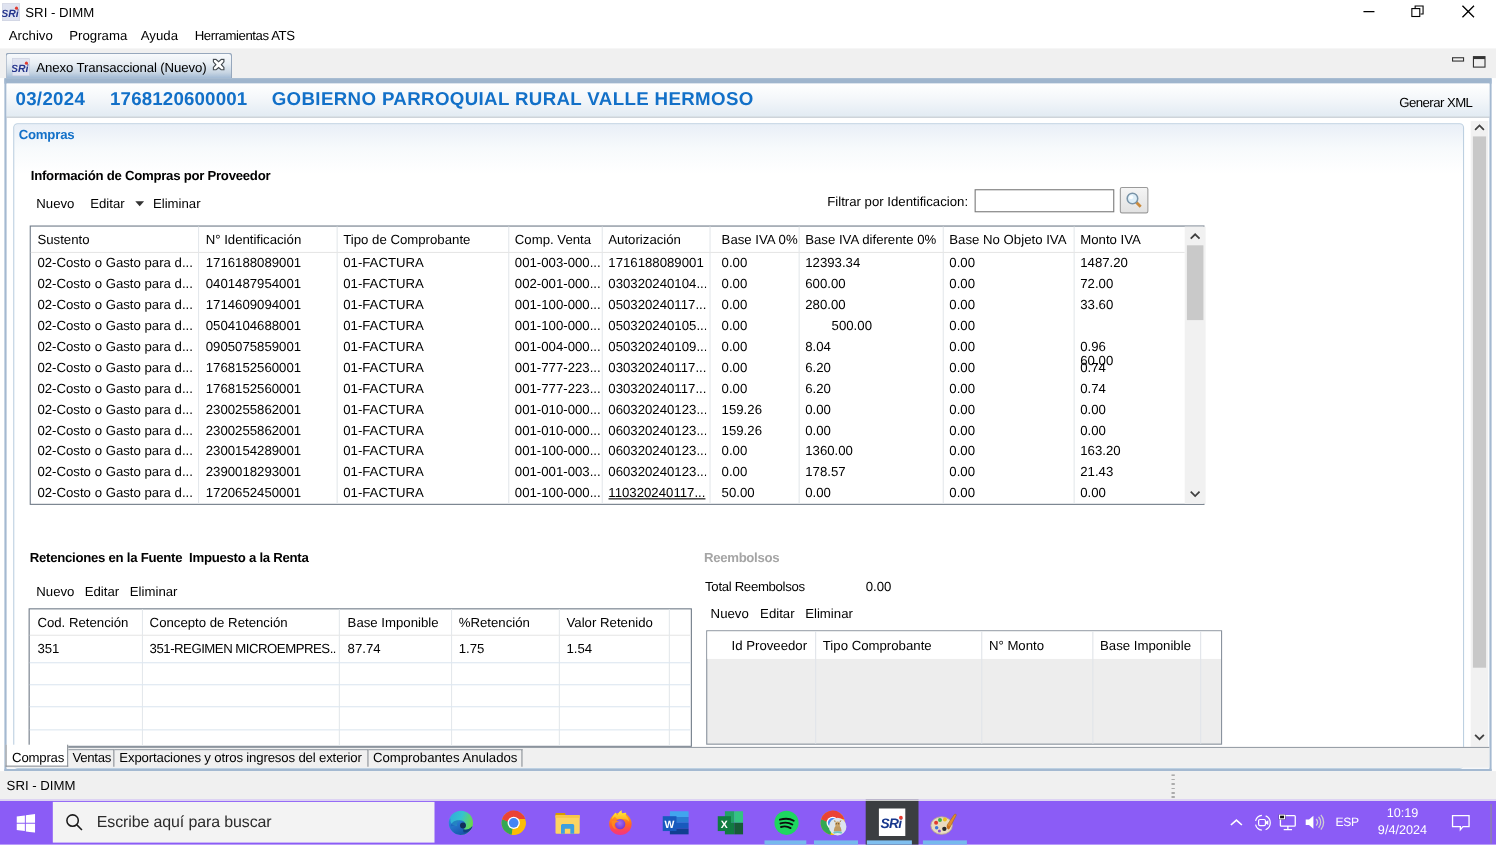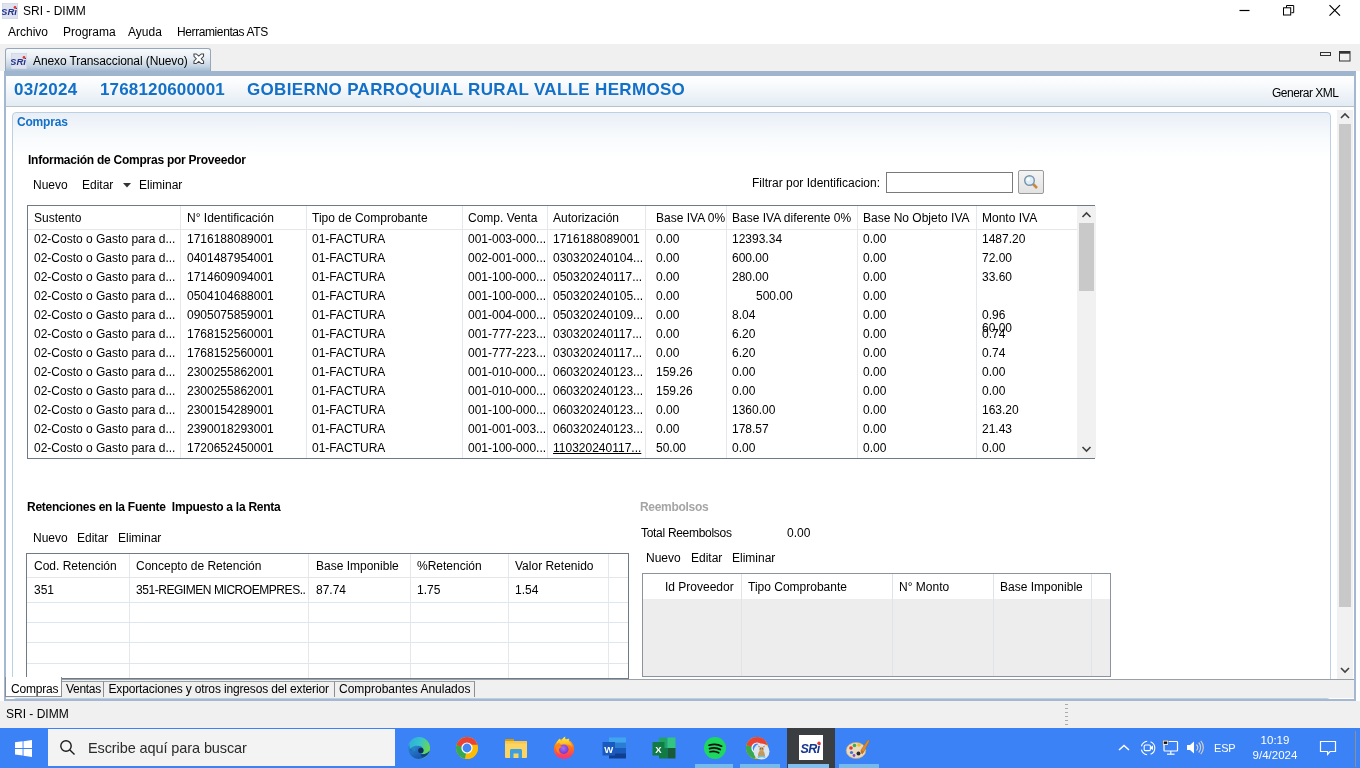--- a/index.html
+++ b/index.html
@@ -281,21 +281,21 @@
 <div class="abs" style="left:5px;top:677px;width:57px;height:20px;background:#ffffff;border:1px solid #8a8f96;border-top:none;"></div>
 <div class="abs t12" style="left:11px;top:682px;letter-spacing:-0.2px;">Compras</div>
 <div class="abs t12" style="left:66px;top:682px;letter-spacing:-0.3px;">Ventas</div>
 <div class="abs t12" style="left:108.5px;top:682px;letter-spacing:-0.15px;">Exportaciones y otros ingresos del exterior</div>
 <div class="abs t12" style="left:339px;top:682px;">Comprobantes Anulados</div>
 
 <div class="abs" style="left:0;top:701px;width:1360px;height:26px;background:#f0f0f0;"></div>
 <div class="abs t12" style="left:6px;top:707px;">SRI - DIMM</div>
 <div class="abs" style="left:1065px;top:704px;width:3px;height:22px;background:repeating-linear-gradient(180deg,#ababab 0,#ababab 1.5px,#f0f0f0 1.5px,#f0f0f0 4px);"></div>
 
-<div class="abs" id="taskbar" style="left:0;top:727px;width:1360px;height:41px;background:#3b82f6;">
+<div class="abs" id="taskbar" style="left:0;top:727px;width:1360px;height:41px;background:#8b5cf6;">
     <svg class="abs" style="left:15px;top:13px;width:17px;height:17px;" viewBox="0 0 17 17">
     <path d="M0 2.3 L7.6 1.3 V7.9 H0 Z M8.5 1.2 L17 0 V7.9 H8.5 Z M0 8.9 H7.6 V15.5 L0 14.5 Z M8.5 8.9 H17 V17 L8.5 15.8 Z" fill="#ffffff"></path>
   </svg>
     <div class="abs" style="left:48px;top:1.5px;width:347px;height:37.5px;background:#f3f3f3;"></div>
     <svg class="abs" style="left:59px;top:12px;width:17px;height:17px;" viewBox="0 0 17 17">
     <circle cx="7" cy="7" r="5.2" fill="none" stroke="#1b1b1b" stroke-width="1.4"></circle>
     <line x1="10.9" y1="10.9" x2="15.5" y2="15.5" stroke="#1b1b1b" stroke-width="1.4"></line>
   </svg>
     <div class="abs" style="left:88px;top:13px;font-size:14.5px;color:#2b2b2b;letter-spacing:-0.1px;">Escribe aquí para buscar</div>
     <svg class="abs" style="left:407px;top:9px;width:24px;height:24px;" viewBox="0 0 24 24">

